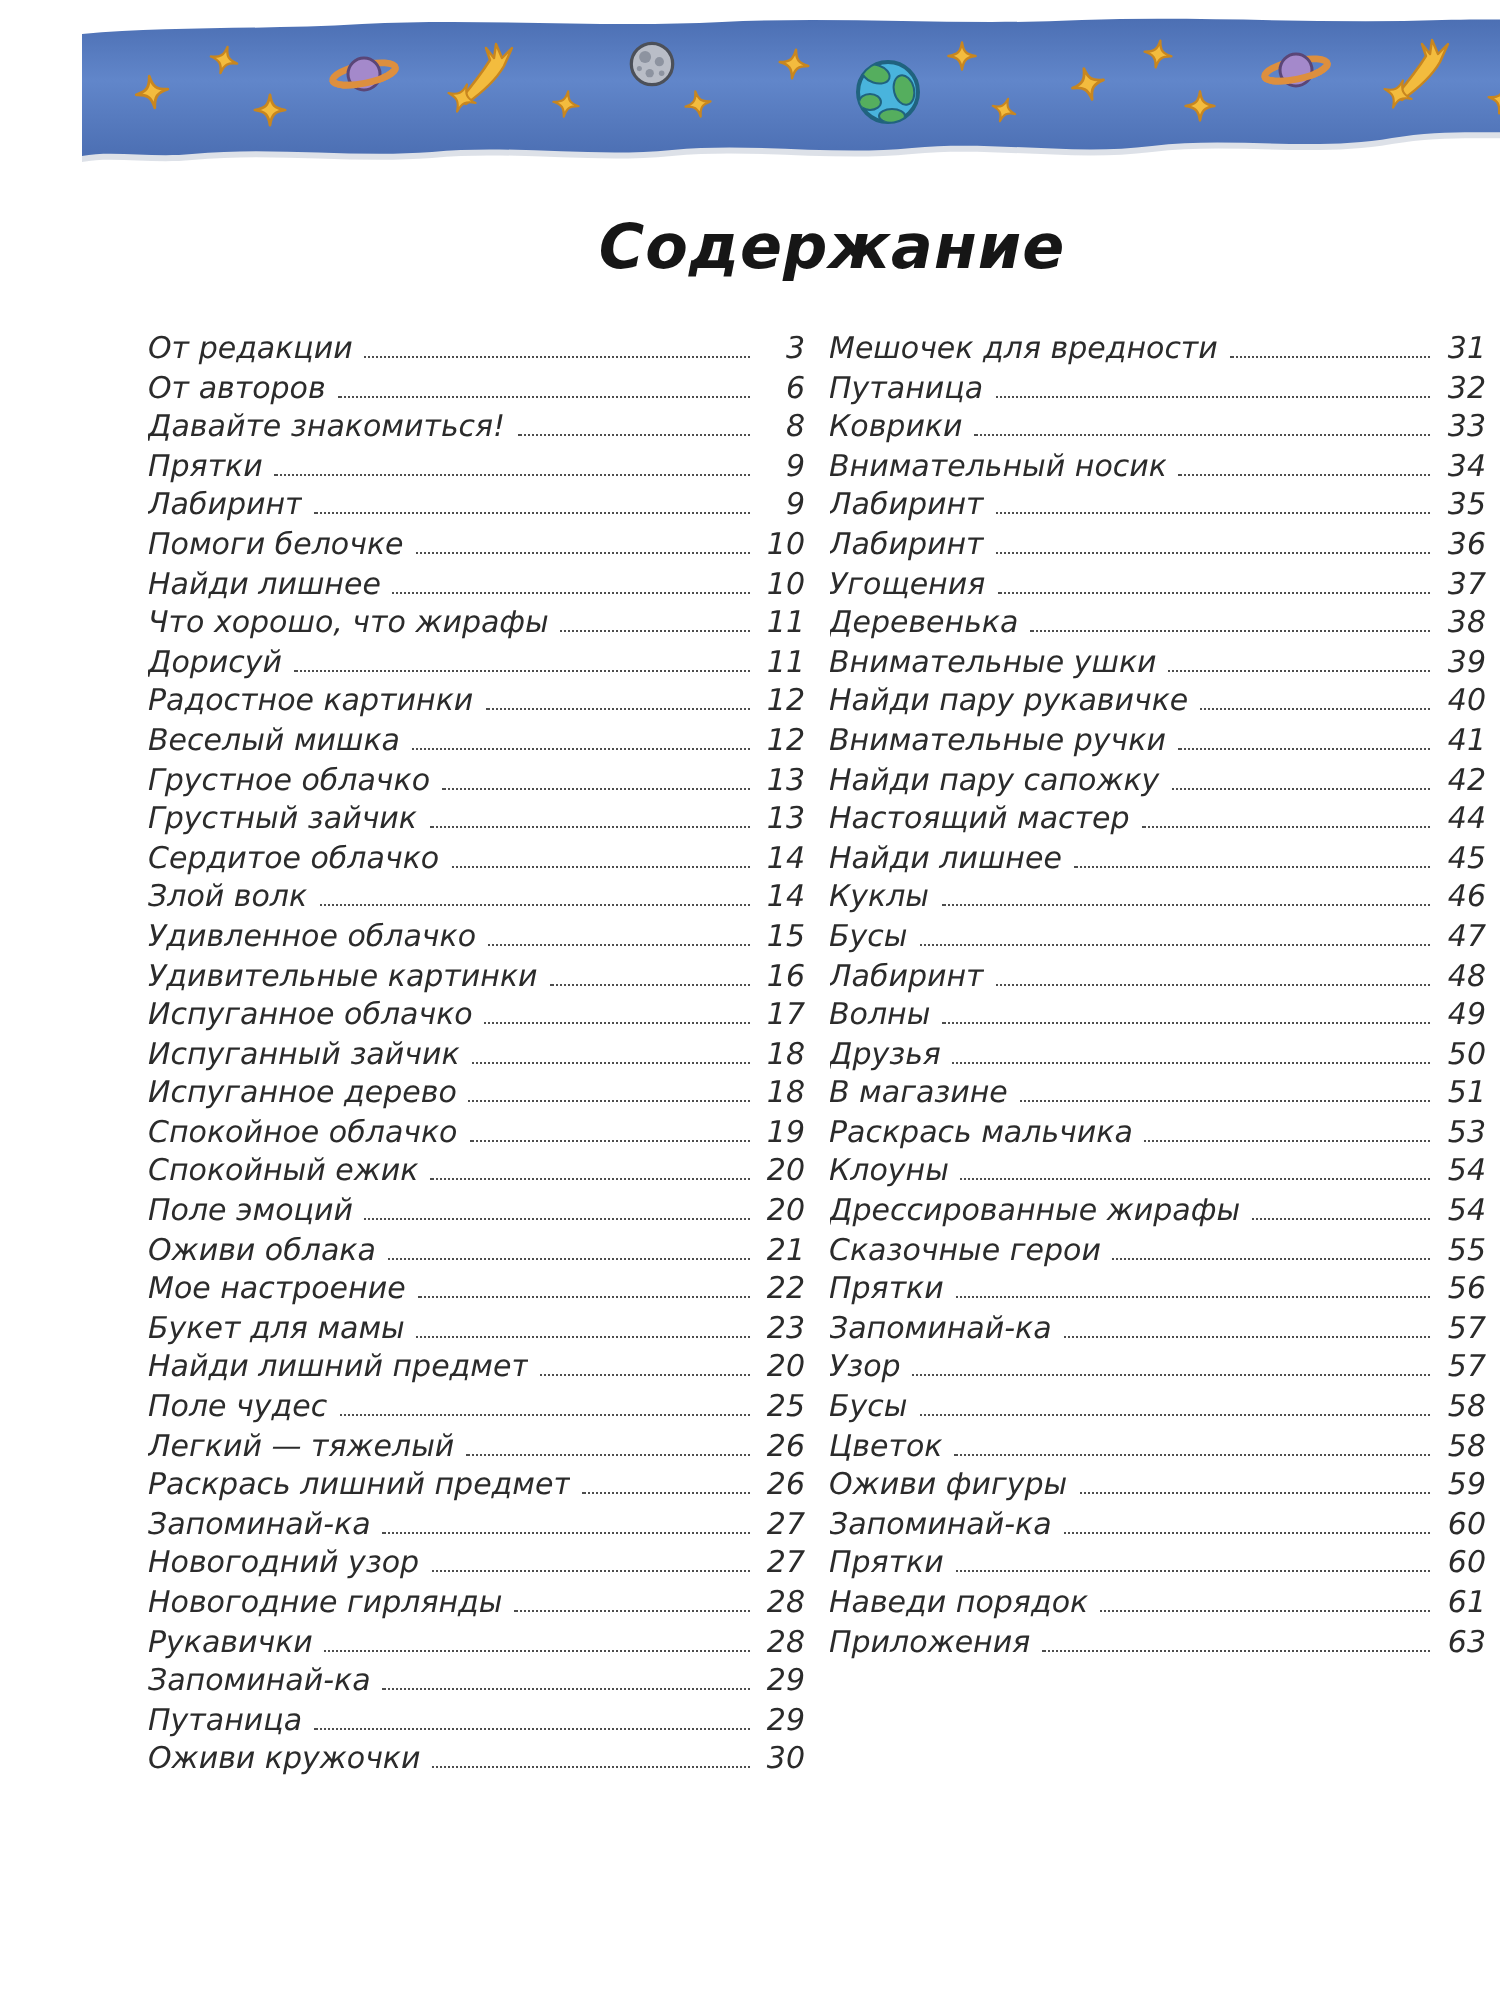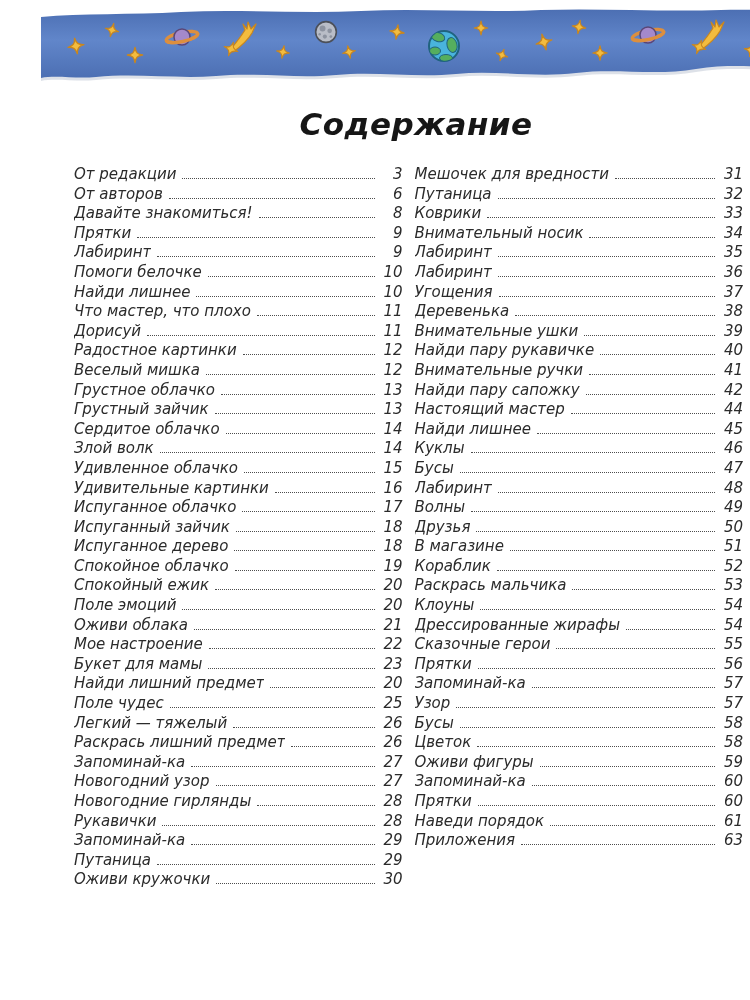--- a/index.html
+++ b/index.html
@@ -140,21 +140,21 @@
           <span class="page-num">10</span>
         </div>
 
         <div class="entry">
           <span class="label">Найди лишнее</span>
           <span class="leader"></span>
           <span class="page-num">10</span>
         </div>
 
         <div class="entry">
-          <span class="label">Что мастер, что плохо</span>
+          <span class="label">Что хорошо, что жирафы</span>
           <span class="leader"></span>
           <span class="page-num">11</span>
         </div>
 
         <div class="entry">
           <span class="label">Дорисуй</span>
           <span class="leader"></span>
           <span class="page-num">11</span>
         </div>
 
@@ -442,25 +442,20 @@
           <span class="leader"></span>
           <span class="page-num">50</span>
         </div>
 
         <div class="entry">
           <span class="label">В магазине</span>
           <span class="leader"></span>
           <span class="page-num">51</span>
         </div>
 
-        <div class="entry">
-          <span class="label">Кораблик</span>
-          <span class="leader"></span>
-          <span class="page-num">52</span>
-        </div>
 
         <div class="entry">
           <span class="label">Раскрась  мальчика</span>
           <span class="leader"></span>
           <span class="page-num">53</span>
         </div>
 
         <div class="entry">
           <span class="label">Клоуны</span>
           <span class="leader"></span>

